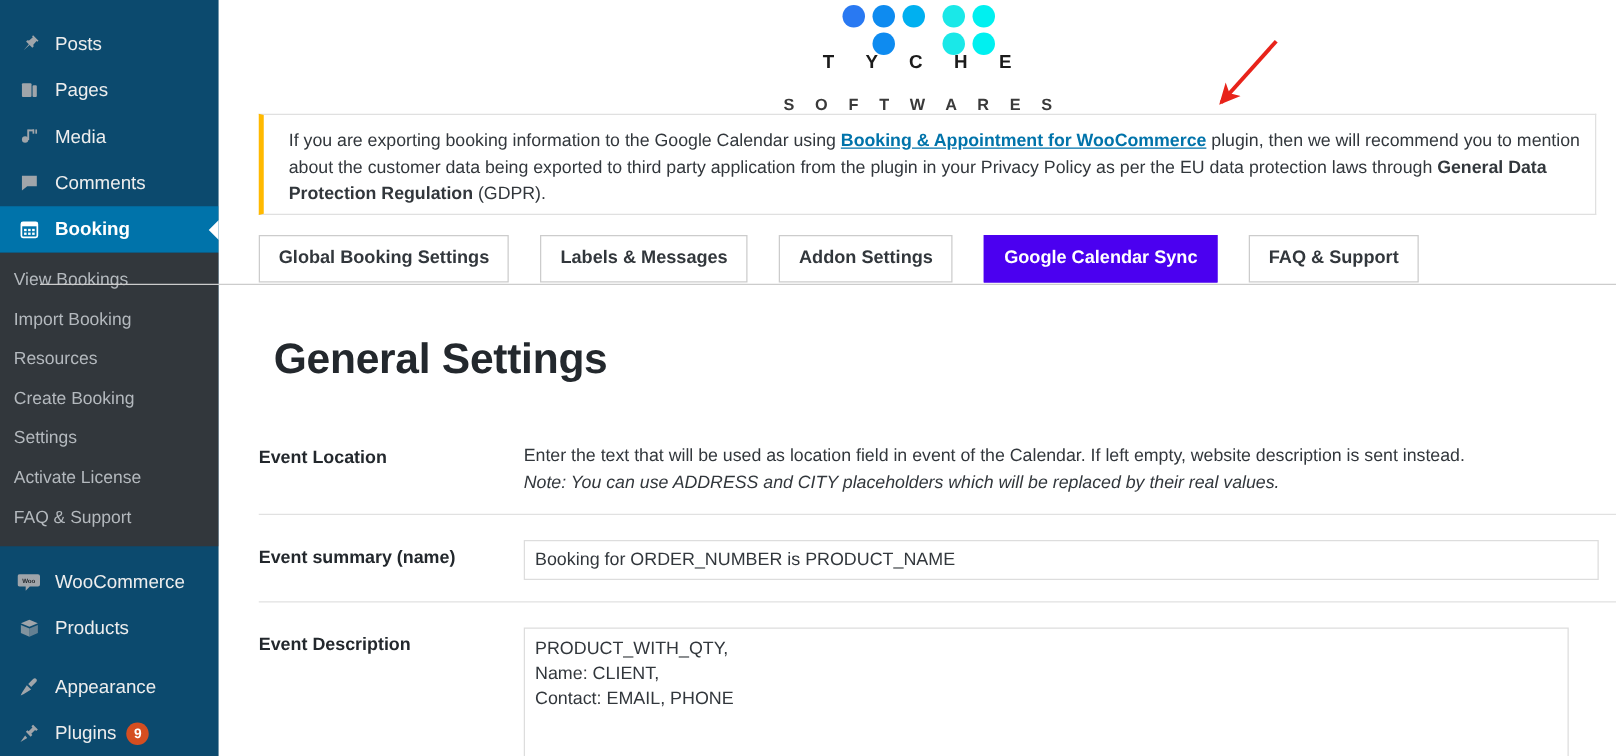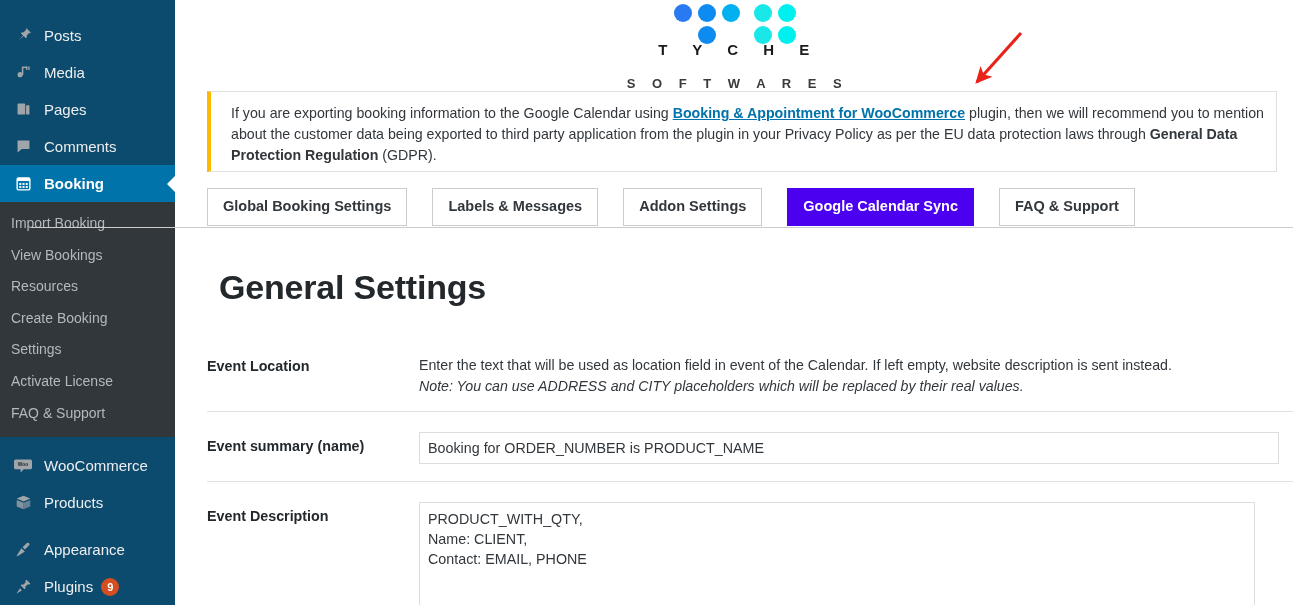--- a/index.html
+++ b/index.html
@@ -226,38 +226,38 @@
           <svg width="17" height="17" viewBox="0 0 20 20" fill="currentColor">
               <path d="M13.5 1.5l-1 1 .8.8-3.6 3.1-1.6-.3-1.2 1.2 2.6 2.6-4.9 5.6 5.6-4.9 2.6 2.6 1.2-1.2-.3-1.6 3.1-3.6.8.8 1-1-5.1-5.1z"></path>
             </svg>
         </span>
         <span class="mi-label">Posts</span>
       </div>
 
       <div class="menu-item">
         <span class="mi-icon">
           <svg width="17" height="17" viewBox="0 0 20 20" fill="currentColor">
+              <rect x="3" y="3" width="9" height="13" rx="1"></rect>
+              <rect x="13" y="5" width="4" height="11" rx="1"></rect>
+            </svg>
+        </span>
+        <span class="mi-label">Pages</span>
+      </div>
+
+      <div class="menu-item">
+        <span class="mi-icon">
+          <svg width="17" height="17" viewBox="0 0 20 20" fill="currentColor">
               <circle cx="6" cy="12.5" r="3"></circle>
               <rect x="8" y="3" width="1.8" height="10"></rect>
               <rect x="9.4" y="3" width="5" height="1.8"></rect>
               <rect x="13" y="3" width="1.6" height="4"></rect>
               <rect x="15.6" y="3" width="1.6" height="4"></rect>
             </svg>
         </span>
         <span class="mi-label">Media</span>
-      </div>
-
-      <div class="menu-item">
-        <span class="mi-icon">
-          <svg width="17" height="17" viewBox="0 0 20 20" fill="currentColor">
-              <rect x="3" y="3" width="9" height="13" rx="1"></rect>
-              <rect x="13" y="5" width="4" height="11" rx="1"></rect>
-            </svg>
-        </span>
-        <span class="mi-label">Pages</span>
       </div>
 
       <div class="menu-item">
         <span class="mi-icon">
           <svg width="17" height="17" viewBox="0 0 20 20" fill="currentColor">
               <path d="M3 3h14v10H8l-5 4v-4H3z"></path>
             </svg>
         </span>
         <span class="mi-label">Comments</span>
       </div>
@@ -273,22 +273,22 @@
               <rect x="5" y="13" width="2.4" height="2.2"></rect>
               <rect x="8.8" y="13" width="2.4" height="2.2"></rect>
               <rect x="12.6" y="13" width="2.4" height="2.2"></rect>
             </svg>
         </span>
         <span class="mi-label">Booking</span>
       </div>
     </div>
 
     <div class="submenu">
+      <span class="submenu-item">View Bookings</span>
       <span class="submenu-item">Import Booking</span>
-      <span class="submenu-item">View Bookings</span>
       <span class="submenu-item">Resources</span>
       <span class="submenu-item">Create Booking</span>
       <span class="submenu-item">Settings</span>
       <span class="submenu-item">Activate License</span>
       <span class="submenu-item">FAQ &amp; Support</span>
     </div>
 
     <div class="menu-sep"></div>
 
     <div>

